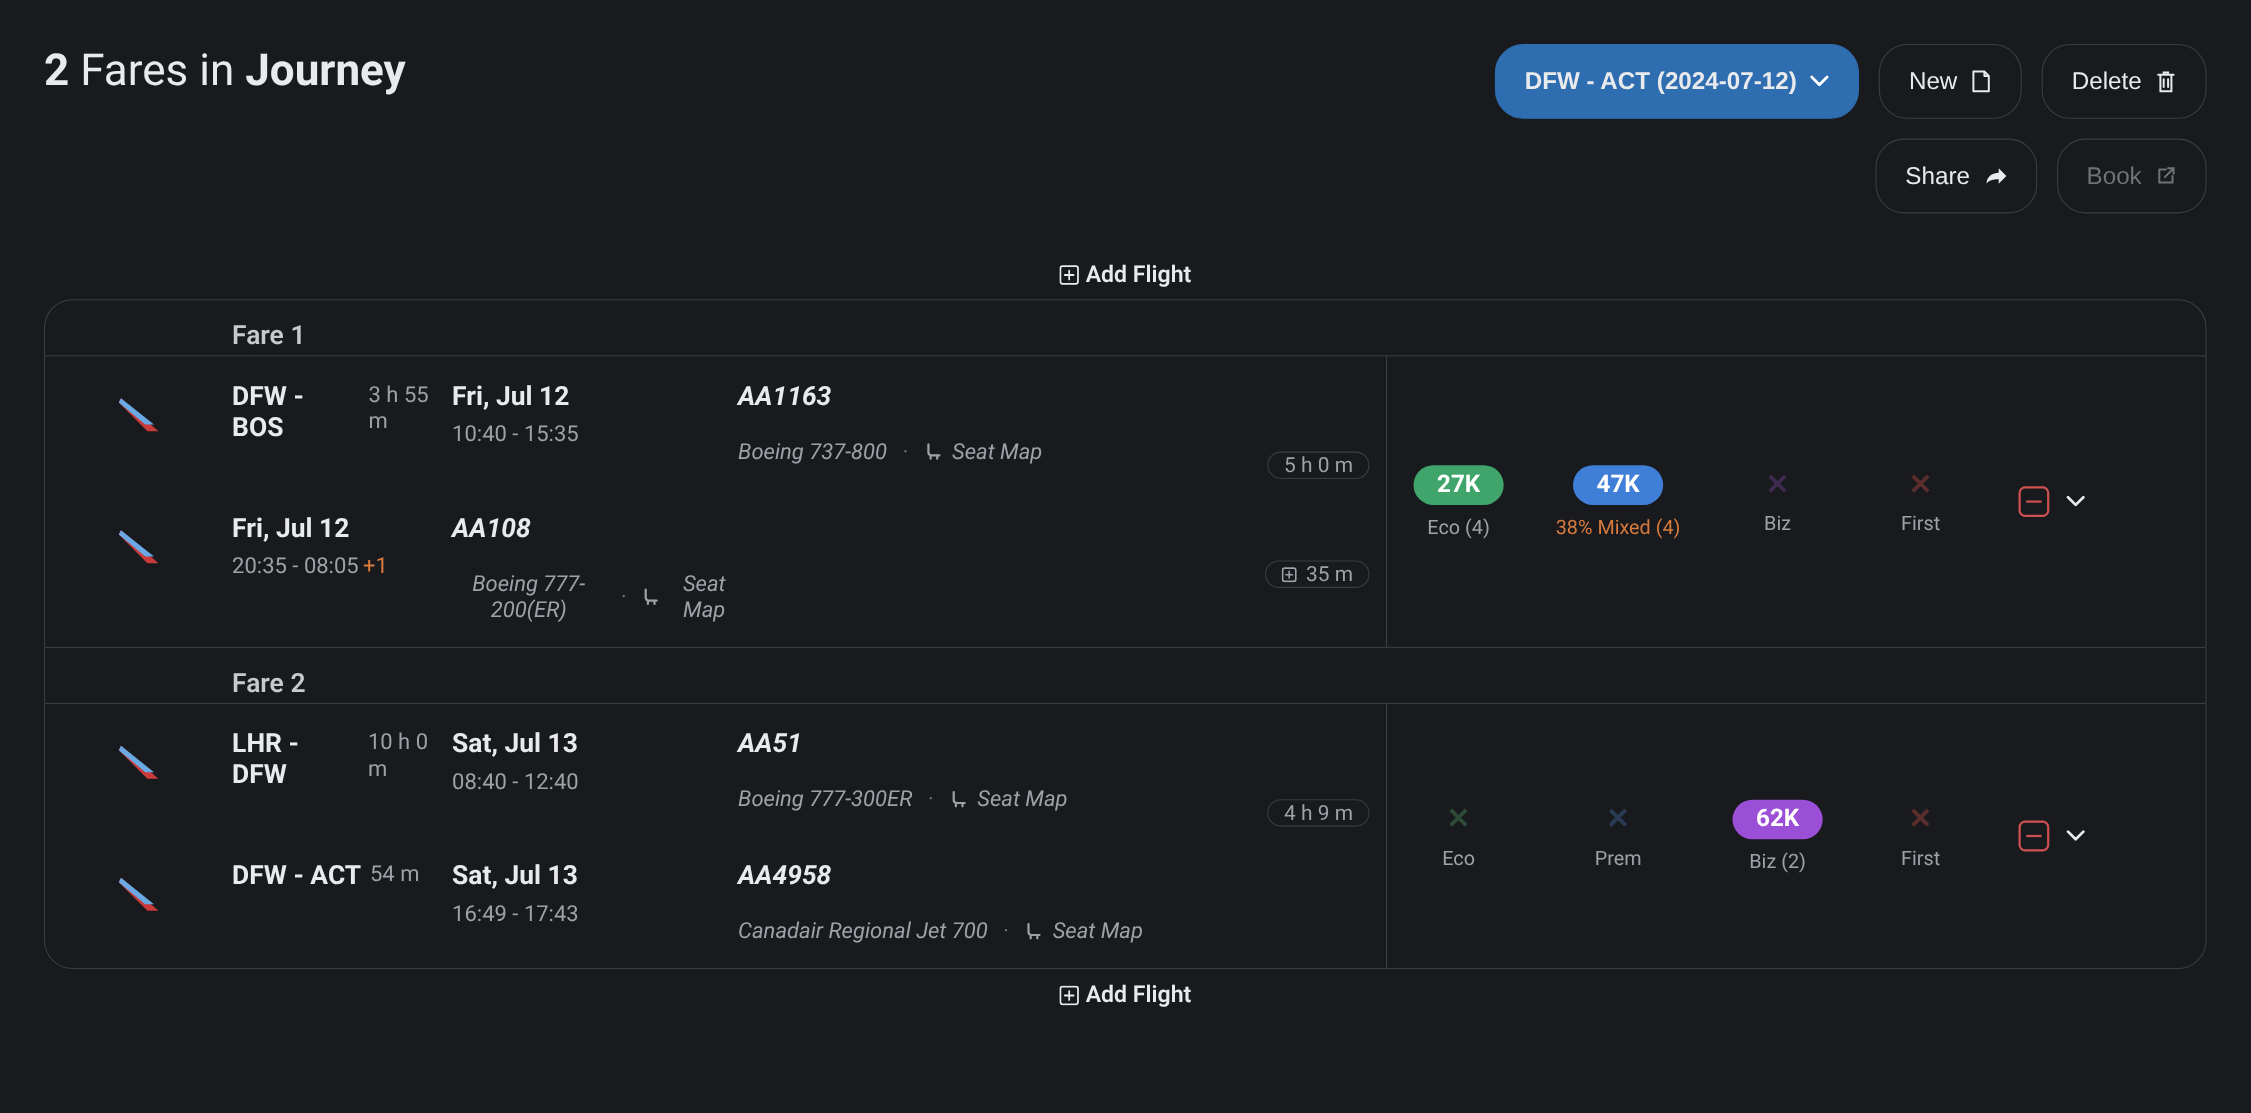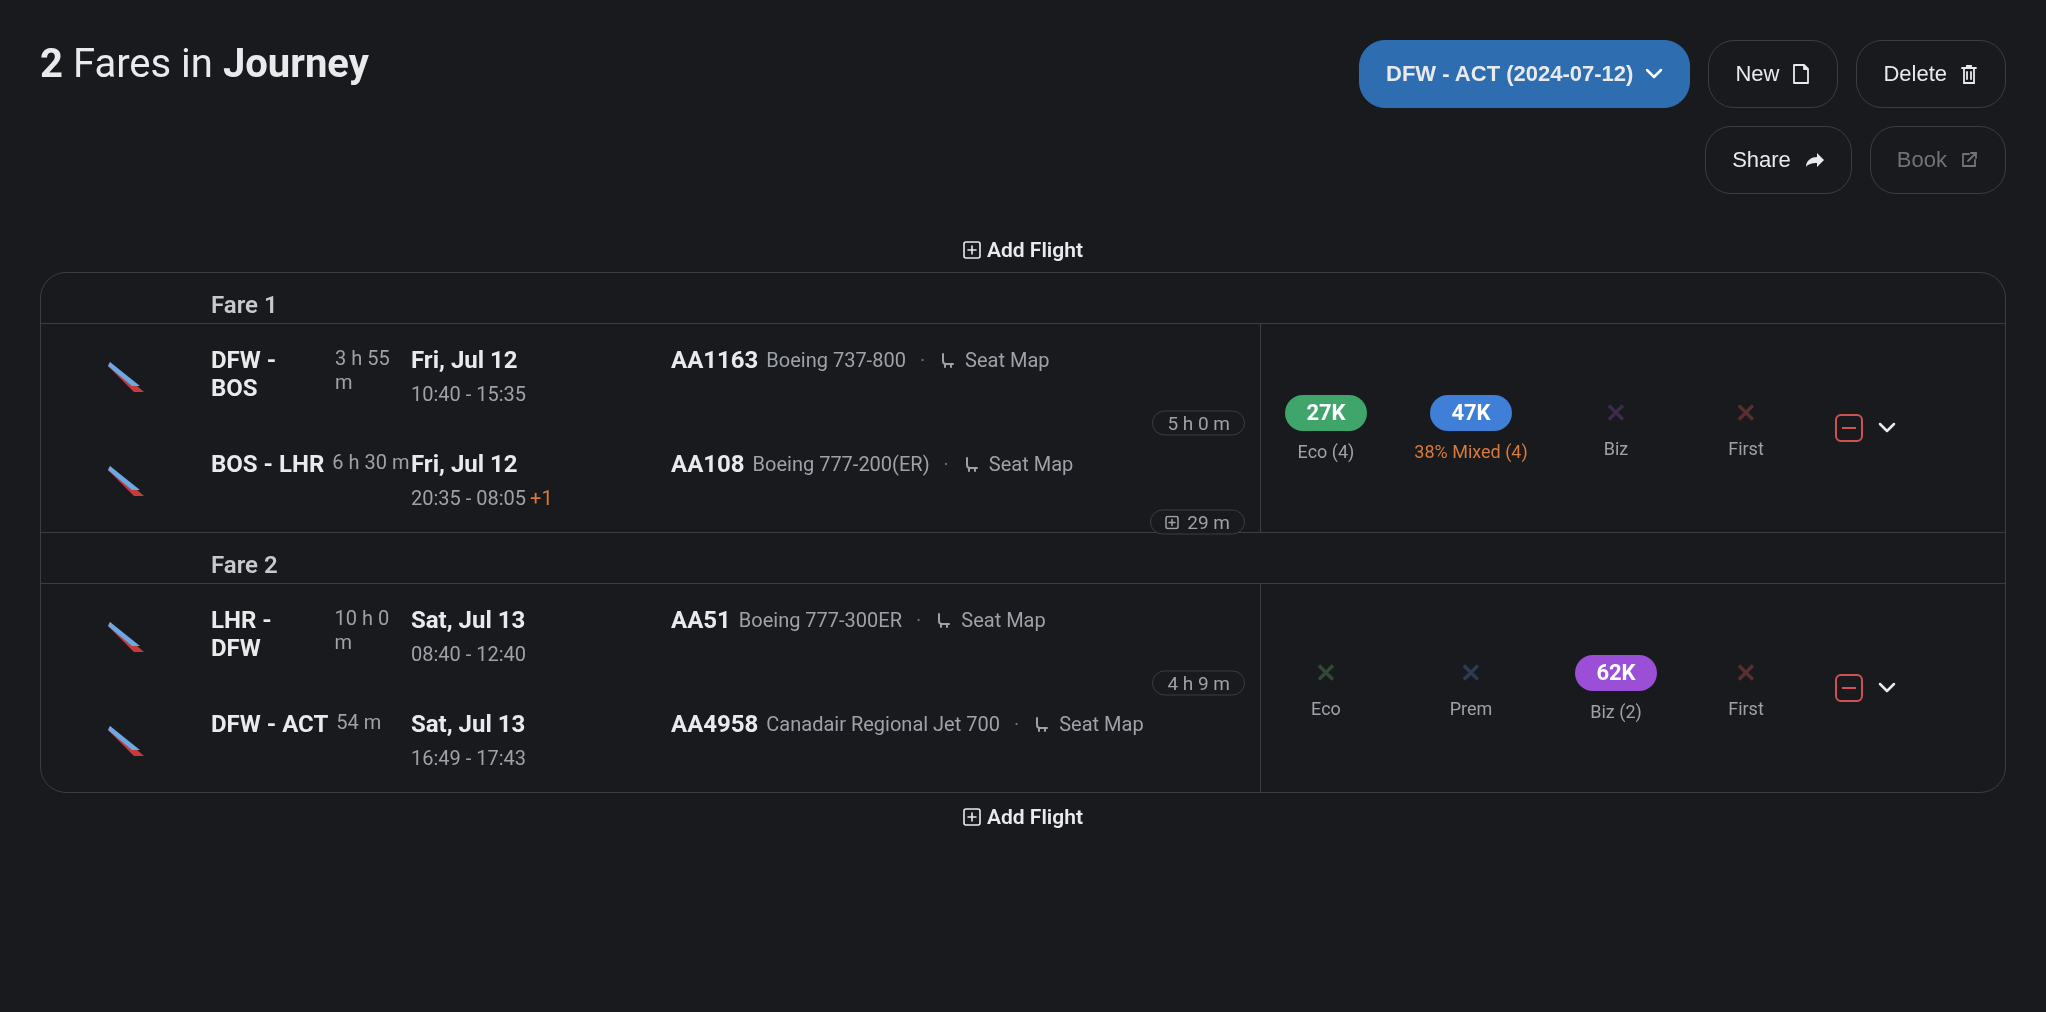--- a/index.html
+++ b/index.html
@@ -157,22 +157,23 @@
   }
   .time-range {
     font-size: 20px;
     color: var(--text-dim);
     display: inline-flex;
     gap: 4px;
   }
   .time-range .plus { color: var(--orange); }
   .seg-flight {
     display: flex;
-    flex-direction: row;
-    gap: 8px;
+    flex-direction: column;
+    gap: 24px;
+    font-style: italic;
   }
   .flight-num { font-size: 24px; font-weight: 700; color: var(--text); }
   .flight-sub {
     display: inline-flex;
     align-items: center;
     gap: 14px;
     font-size: 20px;
     color: var(--text-dim);
     text-align: center;
   }
@@ -378,24 +379,20 @@
           <span>5 h 0 m</span>
         </div>
 
         <div class="segment">
           <div class="seg-logo">
             <svg width="44" height="44" viewBox="0 0 44 44">
                 <path d="M6 8 L40 38 L30 38 L4 12 Z" fill="#c93b3b"></path>
                 <path d="M6 8 L36 32 L28 32 L4 12 Z" fill="#6aa9e4"></path>
               </svg>
           </div>
-          <div class="seg-route">
-            <span class="route-airports">BOS - LHR</span>
-            <span class="route-dur">6 h 30 m</span>
-          </div>
           <div class="seg-time">
             <span class="time-date">Fri, Jul 12</span>
             <span class="time-range">
               <span>20:35 - 08:05</span>
               <span class="plus">+1</span>
             </span>
           </div>
           <div class="seg-flight">
             <span class="flight-num">AA108</span>
             <span class="flight-sub">
@@ -413,21 +410,21 @@
           </div>
         </div>
 
         <div class="gap-pill pos-end">
           <span>
             <svg width="14" height="14" viewBox="0 0 14 14">
                 <rect x="1" y="1" width="12" height="12" rx="2" fill="none" stroke="#9ea2a8" stroke-width="1.5"></rect>
                 <path d="M7 4 V10 M4 7 H10" stroke="#9ea2a8" stroke-width="1.5" stroke-linecap="round"></path>
               </svg>
           </span>
-          <span>29 m</span>
+          <span>35 m</span>
         </div>
       </div>
 
       <div class="avail">
         <div class="cabin">
           <span class="pill eco">27K</span>
           <span class="cabin-label">Eco (4)</span>
         </div>
         <div class="cabin">
           <span class="pill mixed">47K</span>

